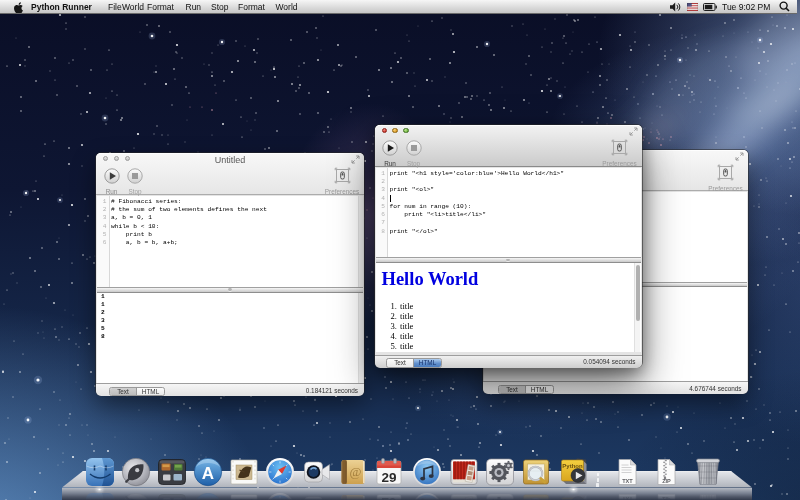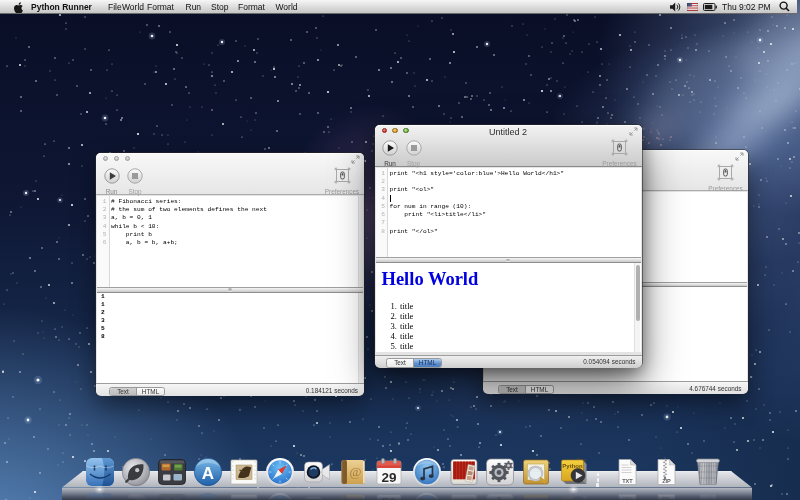--- a/index.html
+++ b/index.html
@@ -1637,20 +1637,21 @@
         <span class="secs">4.676744 seconds</span>
       </div>
     </div>
     <div class="win" style="left:96px;top:152.5px;width:268px;height:242.5px;z-index:6;box-shadow:0 0 0 1px rgba(40,40,40,0.55), 0 10px 24px rgba(0,0,0,0.45)">
       <div class="chrome" style="height:42px;background:linear-gradient(#f8f8f8,#e6e6e6);border-bottom:1px solid #acacac">
         <div class="tls">
           <span class="tl tli"></span>
           <span class="tl tli"></span>
           <span class="tl tli"></span>
         </div>
+        <div class="wtitle" style="color:#585858">Untitled</div>
         <svg class="fsi" width="9" height="9" viewBox="0 0 9 9">
           <path d="M5.2 1 H8 V3.8 M8 1 L5.4 3.6 M3.8 8 H1 V5.2 M1 8 L3.6 5.4" stroke="#9a9a9a" stroke-width="1" fill="none"></path>
         </svg>
         <div class="tbar" style="top:14px;height:28px">
           <div class="rsb" style="left:6.5px"><svg width="16" height="16" viewBox="0 0 16 16">
               <circle cx="8" cy="8" r="7.2" fill="url(#gbtn)" stroke="#9c9c9c" stroke-width="1"></circle>
               <polygon points="5.8,4.2 12,8 5.8,11.8" fill="#3c3c3c"></polygon>
             </svg><div class="rsl" style="color:#8a8a8a">Run</div></div>
           <div class="rsb" style="left:30px"><svg width="16" height="16" viewBox="0 0 16 16">
               <circle cx="8" cy="8" r="7.2" fill="url(#gbtn)" stroke="#a8a8a8" stroke-width="1"></circle>
@@ -1694,21 +1695,20 @@
         <span class="secs">0.184121 seconds</span>
       </div>
     </div>
     <div class="win" style="left:374.5px;top:124.5px;width:267px;height:242px;z-index:7;box-shadow:0 0 0 1px rgba(40,40,40,0.55), 0 18px 40px rgba(0,0,0,0.55), 0 6px 16px rgba(0,0,0,0.4)">
       <div class="chrome" style="height:42px;background:linear-gradient(#f2f2f2,#cbcbcb);border-bottom:1px solid #8a8a8a">
         <div class="tls">
           <span class="tl" style="background:radial-gradient(circle at 35% 30%,#f09a90,#d8443a 60%,#a8271f);border-color:#8e2018"></span>
           <span class="tl" style="background:radial-gradient(circle at 35% 30%,#fad87e,#e0a233 60%,#b27a14);border-color:#8f6510"></span>
           <span class="tl" style="background:radial-gradient(circle at 35% 30%,#c0e898,#7fc04c 60%,#4e8f28);border-color:#3f7020"></span>
         </div>
-        <div class="wtitle" style="color:#2e2e2e">Untitled 2</div>
         <svg class="fsi" width="9" height="9" viewBox="0 0 9 9">
           <path d="M5.2 1 H8 V3.8 M8 1 L5.4 3.6 M3.8 8 H1 V5.2 M1 8 L3.6 5.4" stroke="#9a9a9a" stroke-width="1" fill="none"></path>
         </svg>
         <div class="tbar" style="top:14px;height:28px">
           <div class="rsb" style="left:6.5px"><svg width="16" height="16" viewBox="0 0 16 16">
               <circle cx="8" cy="8" r="7.2" fill="url(#gbtn)" stroke="#9c9c9c" stroke-width="1"></circle>
               <polygon points="5.8,4.2 12,8 5.8,11.8" fill="#1a1a1a"></polygon>
             </svg><div class="rsl" style="color:#3a3a3a">Run</div></div>
           <div class="rsb" style="left:30px"><svg width="16" height="16" viewBox="0 0 16 16">
               <circle cx="8" cy="8" r="7.2" fill="url(#gbtn)" stroke="#a8a8a8" stroke-width="1"></circle>
@@ -2168,20 +2168,20 @@
           <rect x="0" y="0" width="11" height="8" fill="none" stroke="rgba(60,60,60,0.6)" stroke-width="0.5"></rect>
         </svg>
       </span>
       <span class="mi" style="left:703px">
         <svg width="14" height="8" viewBox="0 0 14 8">
           <rect x="0.5" y="0.5" width="11.5" height="7" rx="1.2" fill="none" stroke="#1c1c1c" stroke-width="1"></rect>
           <rect x="1.8" y="1.8" width="7.5" height="4.4" fill="#1c1c1c"></rect>
           <rect x="12.5" y="2.4" width="1.4" height="3.2" rx="0.6" fill="#1c1c1c"></rect>
         </svg>
       </span>
-      <span class="mi mtxt" style="left:722px">Thu 9:02 PM</span>
+      <span class="mi mtxt" style="left:722px">Tue 9:02 PM</span>
       <span class="mi" style="left:779px">
         <svg width="11" height="11" viewBox="0 0 11 11">
           <circle cx="4.6" cy="4.6" r="3.5" fill="none" stroke="#111" stroke-width="1.4"></circle>
           <path d="M7.2 7.2 L10 10" stroke="#111" stroke-width="1.6"></path>
         </svg>
       </span>
     </div>
 </div>
 </body></html>

